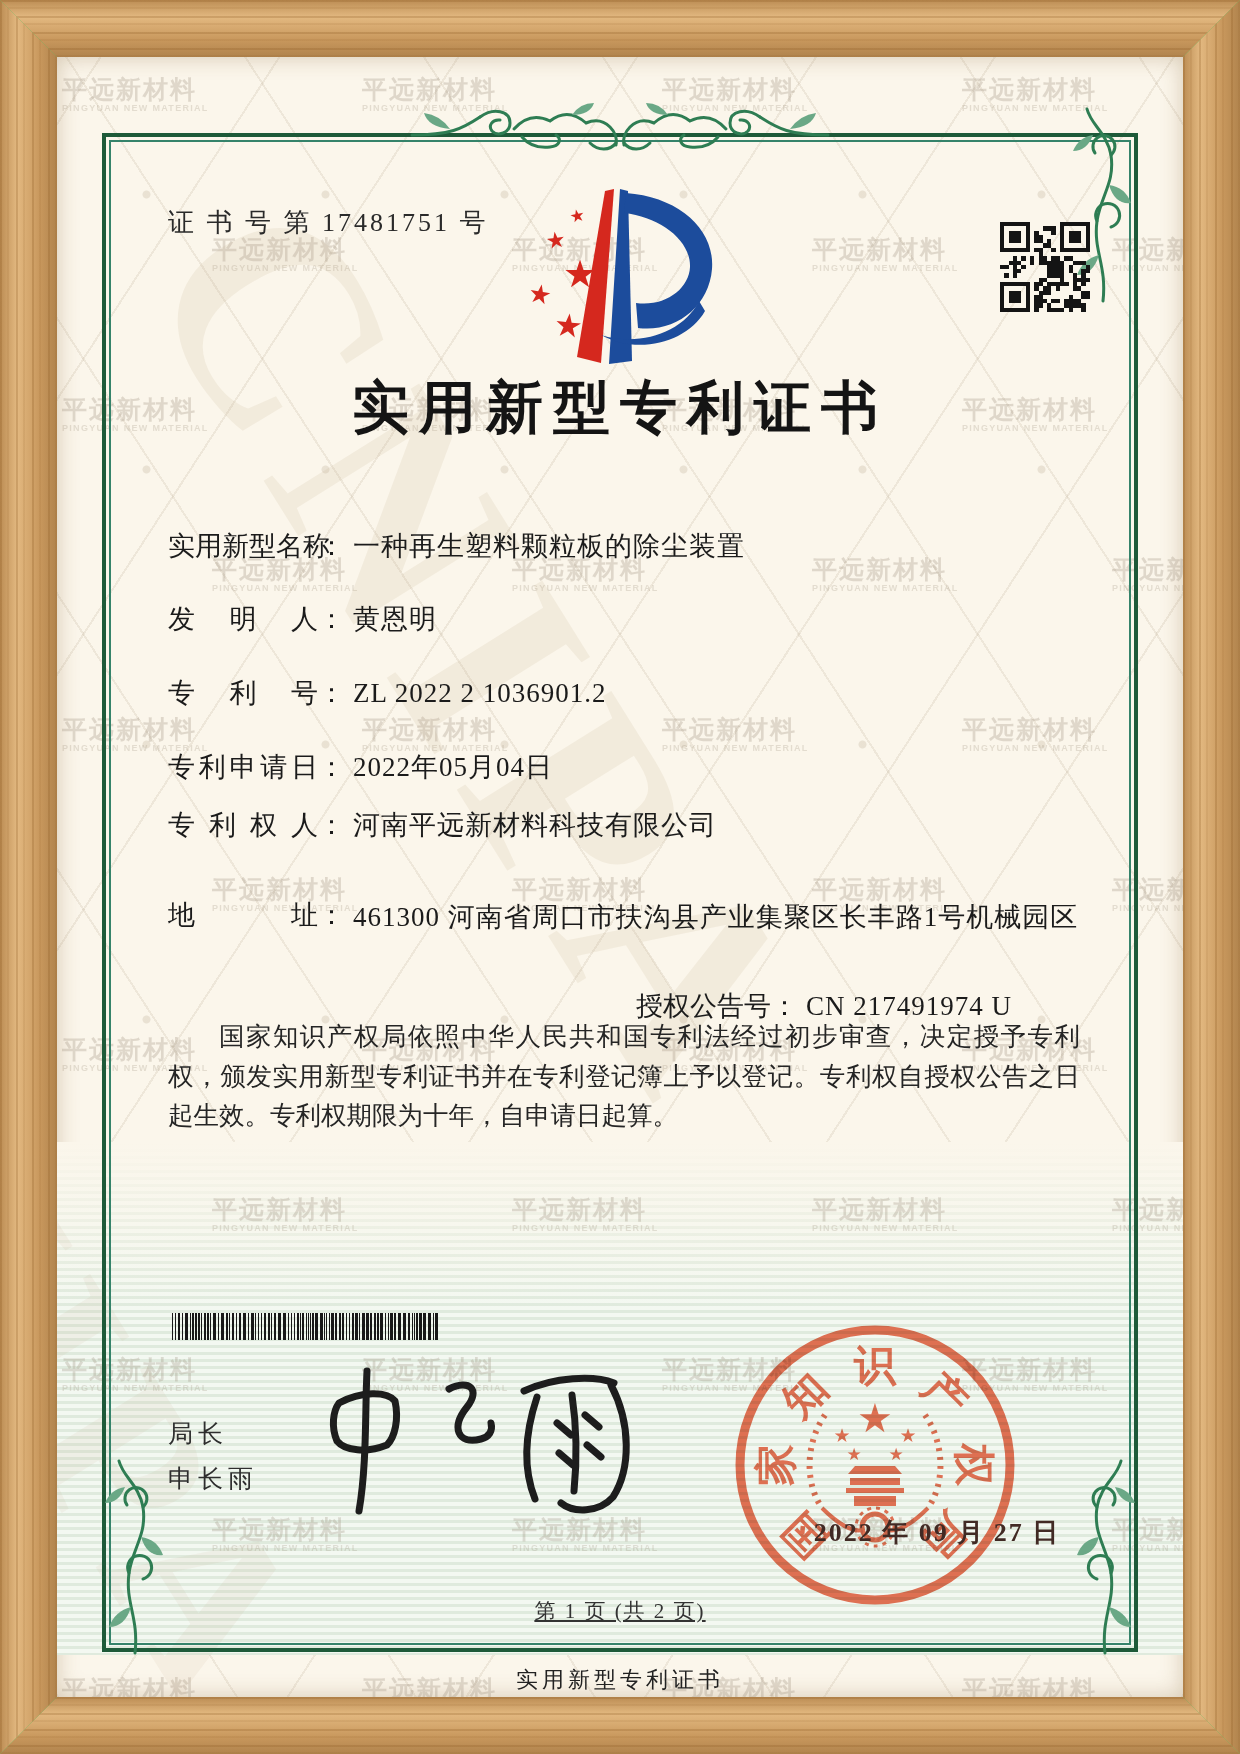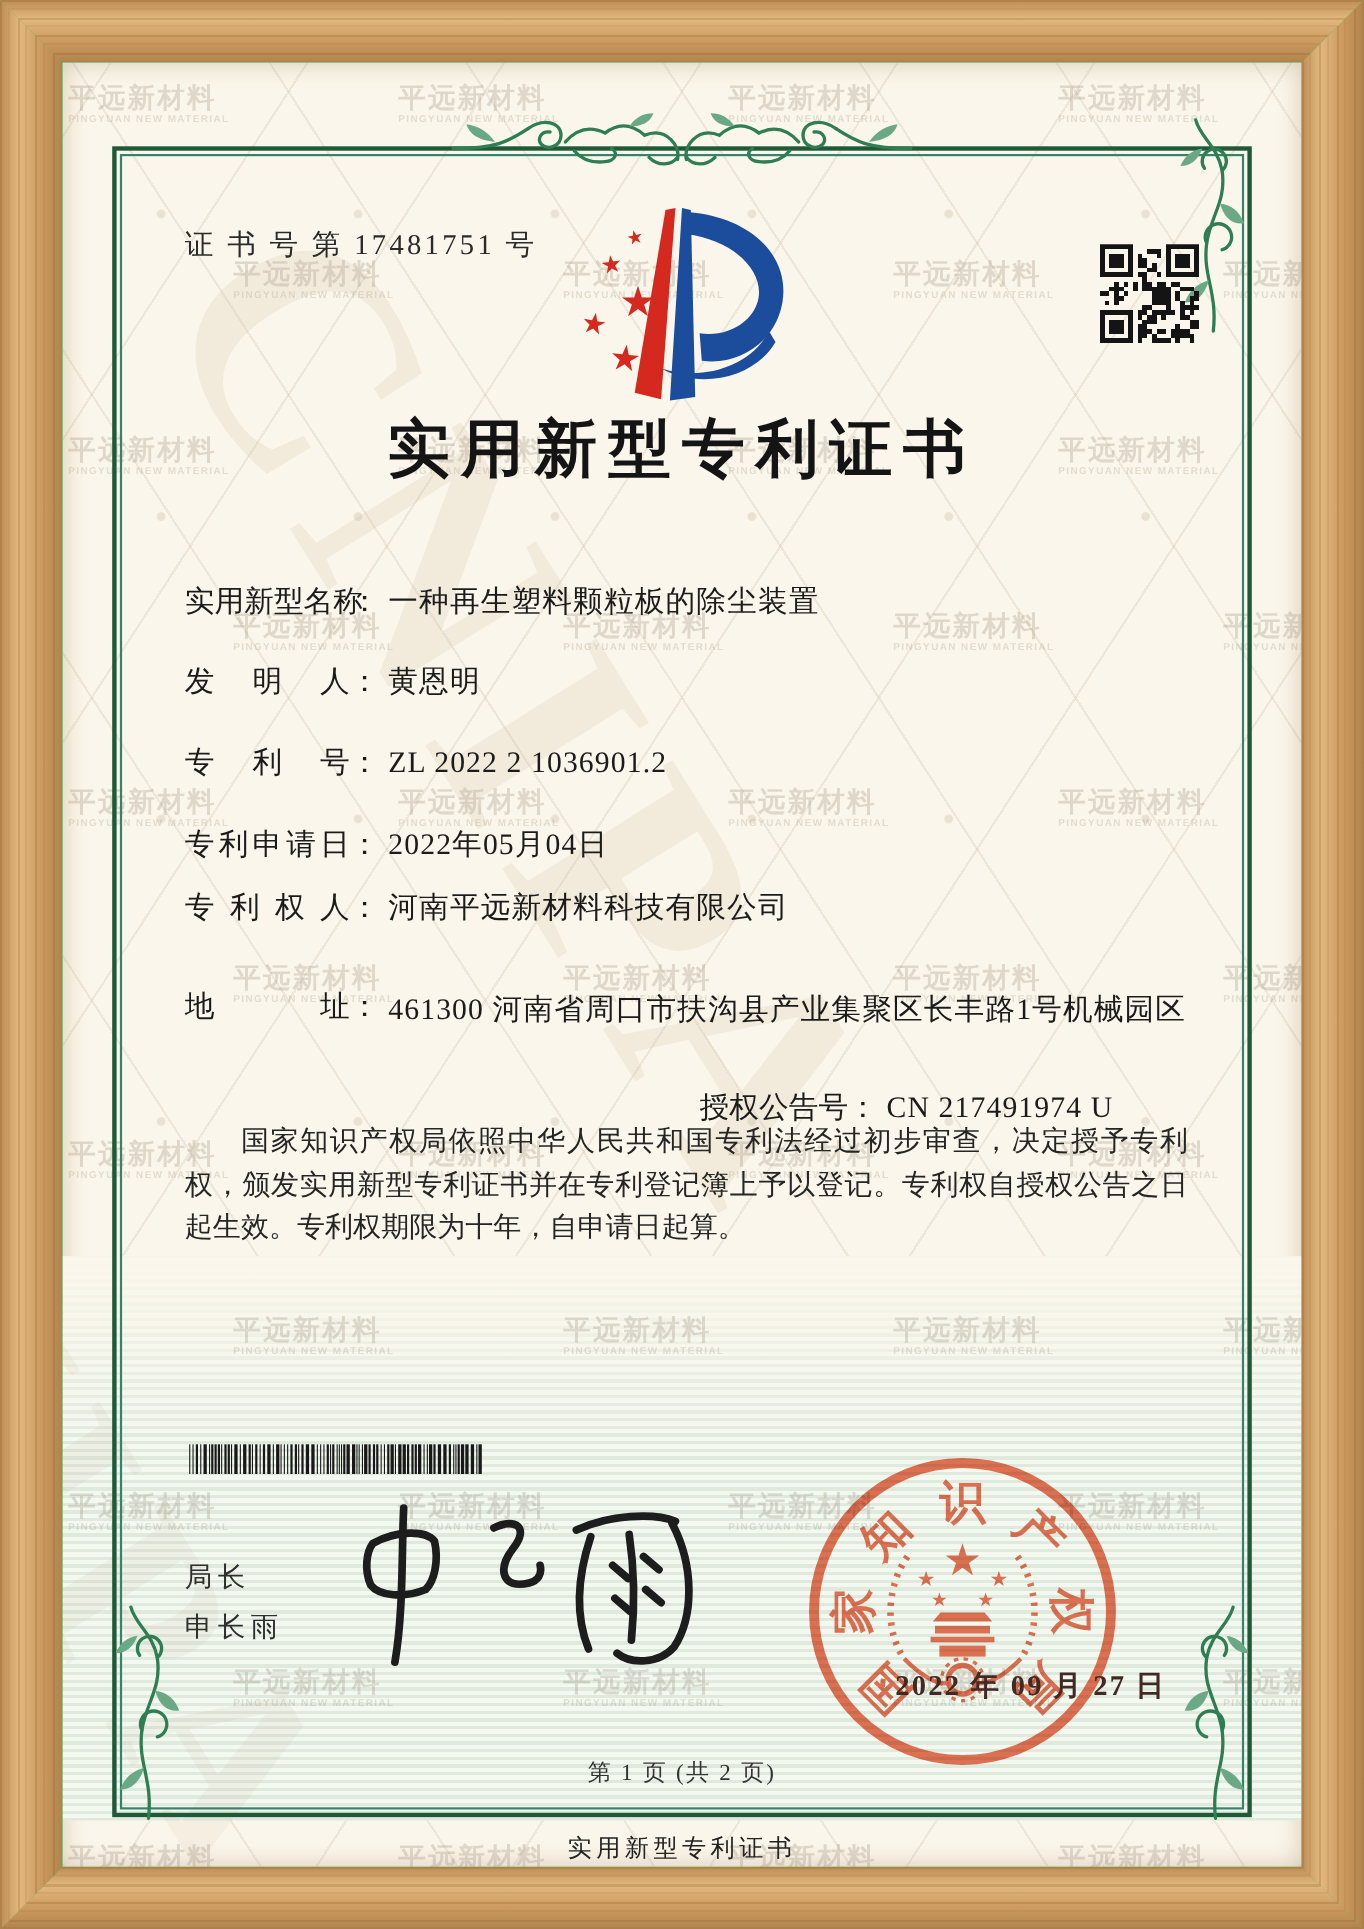--- a/index.html
+++ b/index.html
@@ -66,21 +66,21 @@
   .barcode{left:115px;top:1256px;width:276px;height:27px;font-size:0;}
   .barcode i{display:inline-block;height:100%;background:#181818;}
   .barcode s{display:inline-block;height:100%;}
   .officer{left:111px;font-family:"Liberation Sans",sans-serif;color:#2e2e2e;font-size:25px;letter-spacing:5px;}
   .officer-title{top:1360px;}
   .officer-name{top:1405px;}
   .signature{left:252px;top:1296px;}
   .seal{left:673px;top:1263px;width:290px;height:290px;mix-blend-mode:multiply;opacity:.93;}
   .seal-date{left:715px;top:1458px;width:330px;text-align:center;font-size:26px;letter-spacing:2px;
              color:#412a24;font-weight:bold;}
-  .page-num{left:0;right:0;top:1540px;text-align:center;font-size:21px;letter-spacing:2px;color:#333;}
+  .page-num{left:0;right:0;top:1540px;text-align:center;font-size:21px;letter-spacing:2px;color:#333;text-decoration:underline;}
   .cont-note{left:0;right:0;top:1608px;text-align:center;font-size:22px;letter-spacing:4px;color:#222;}
   .qr{left:943px;top:165px;width:90px;height:90px;}
   .logo{left:462px;top:126px;width:205px;height:190px;}
 </style>
 </head>
 <body>
 
 <div class="page">
 
   <div class="wood wood-top">

